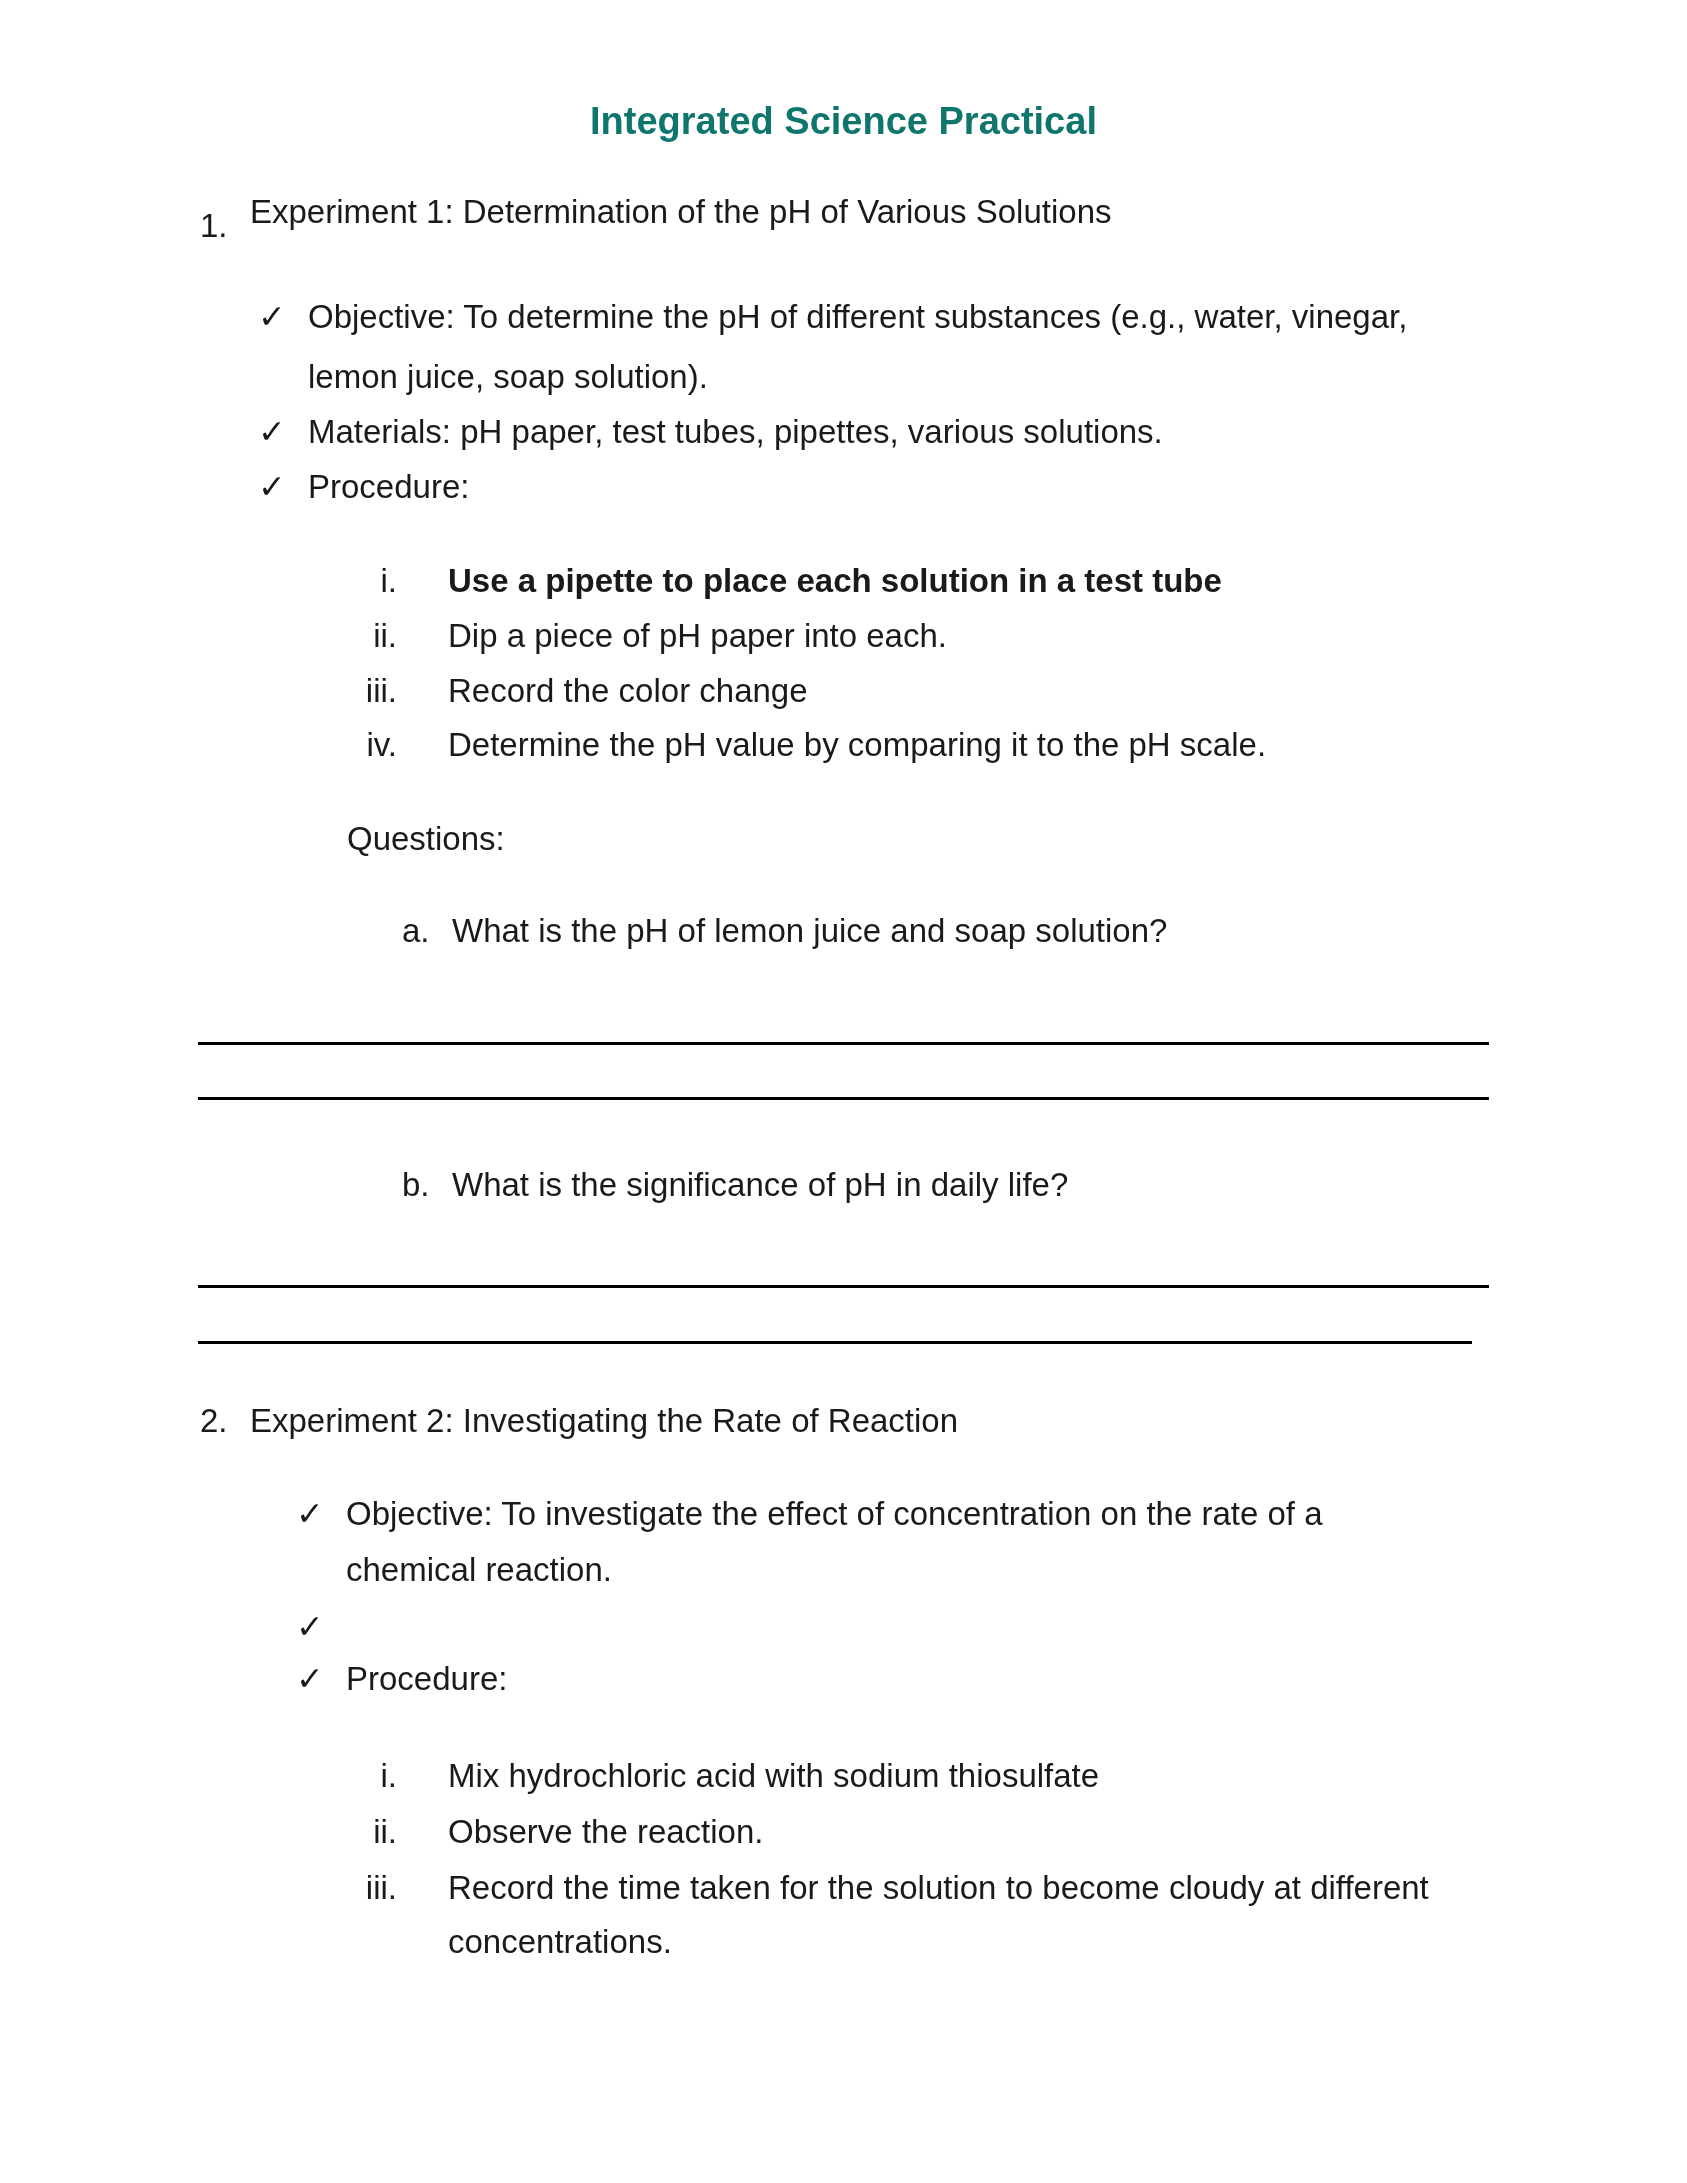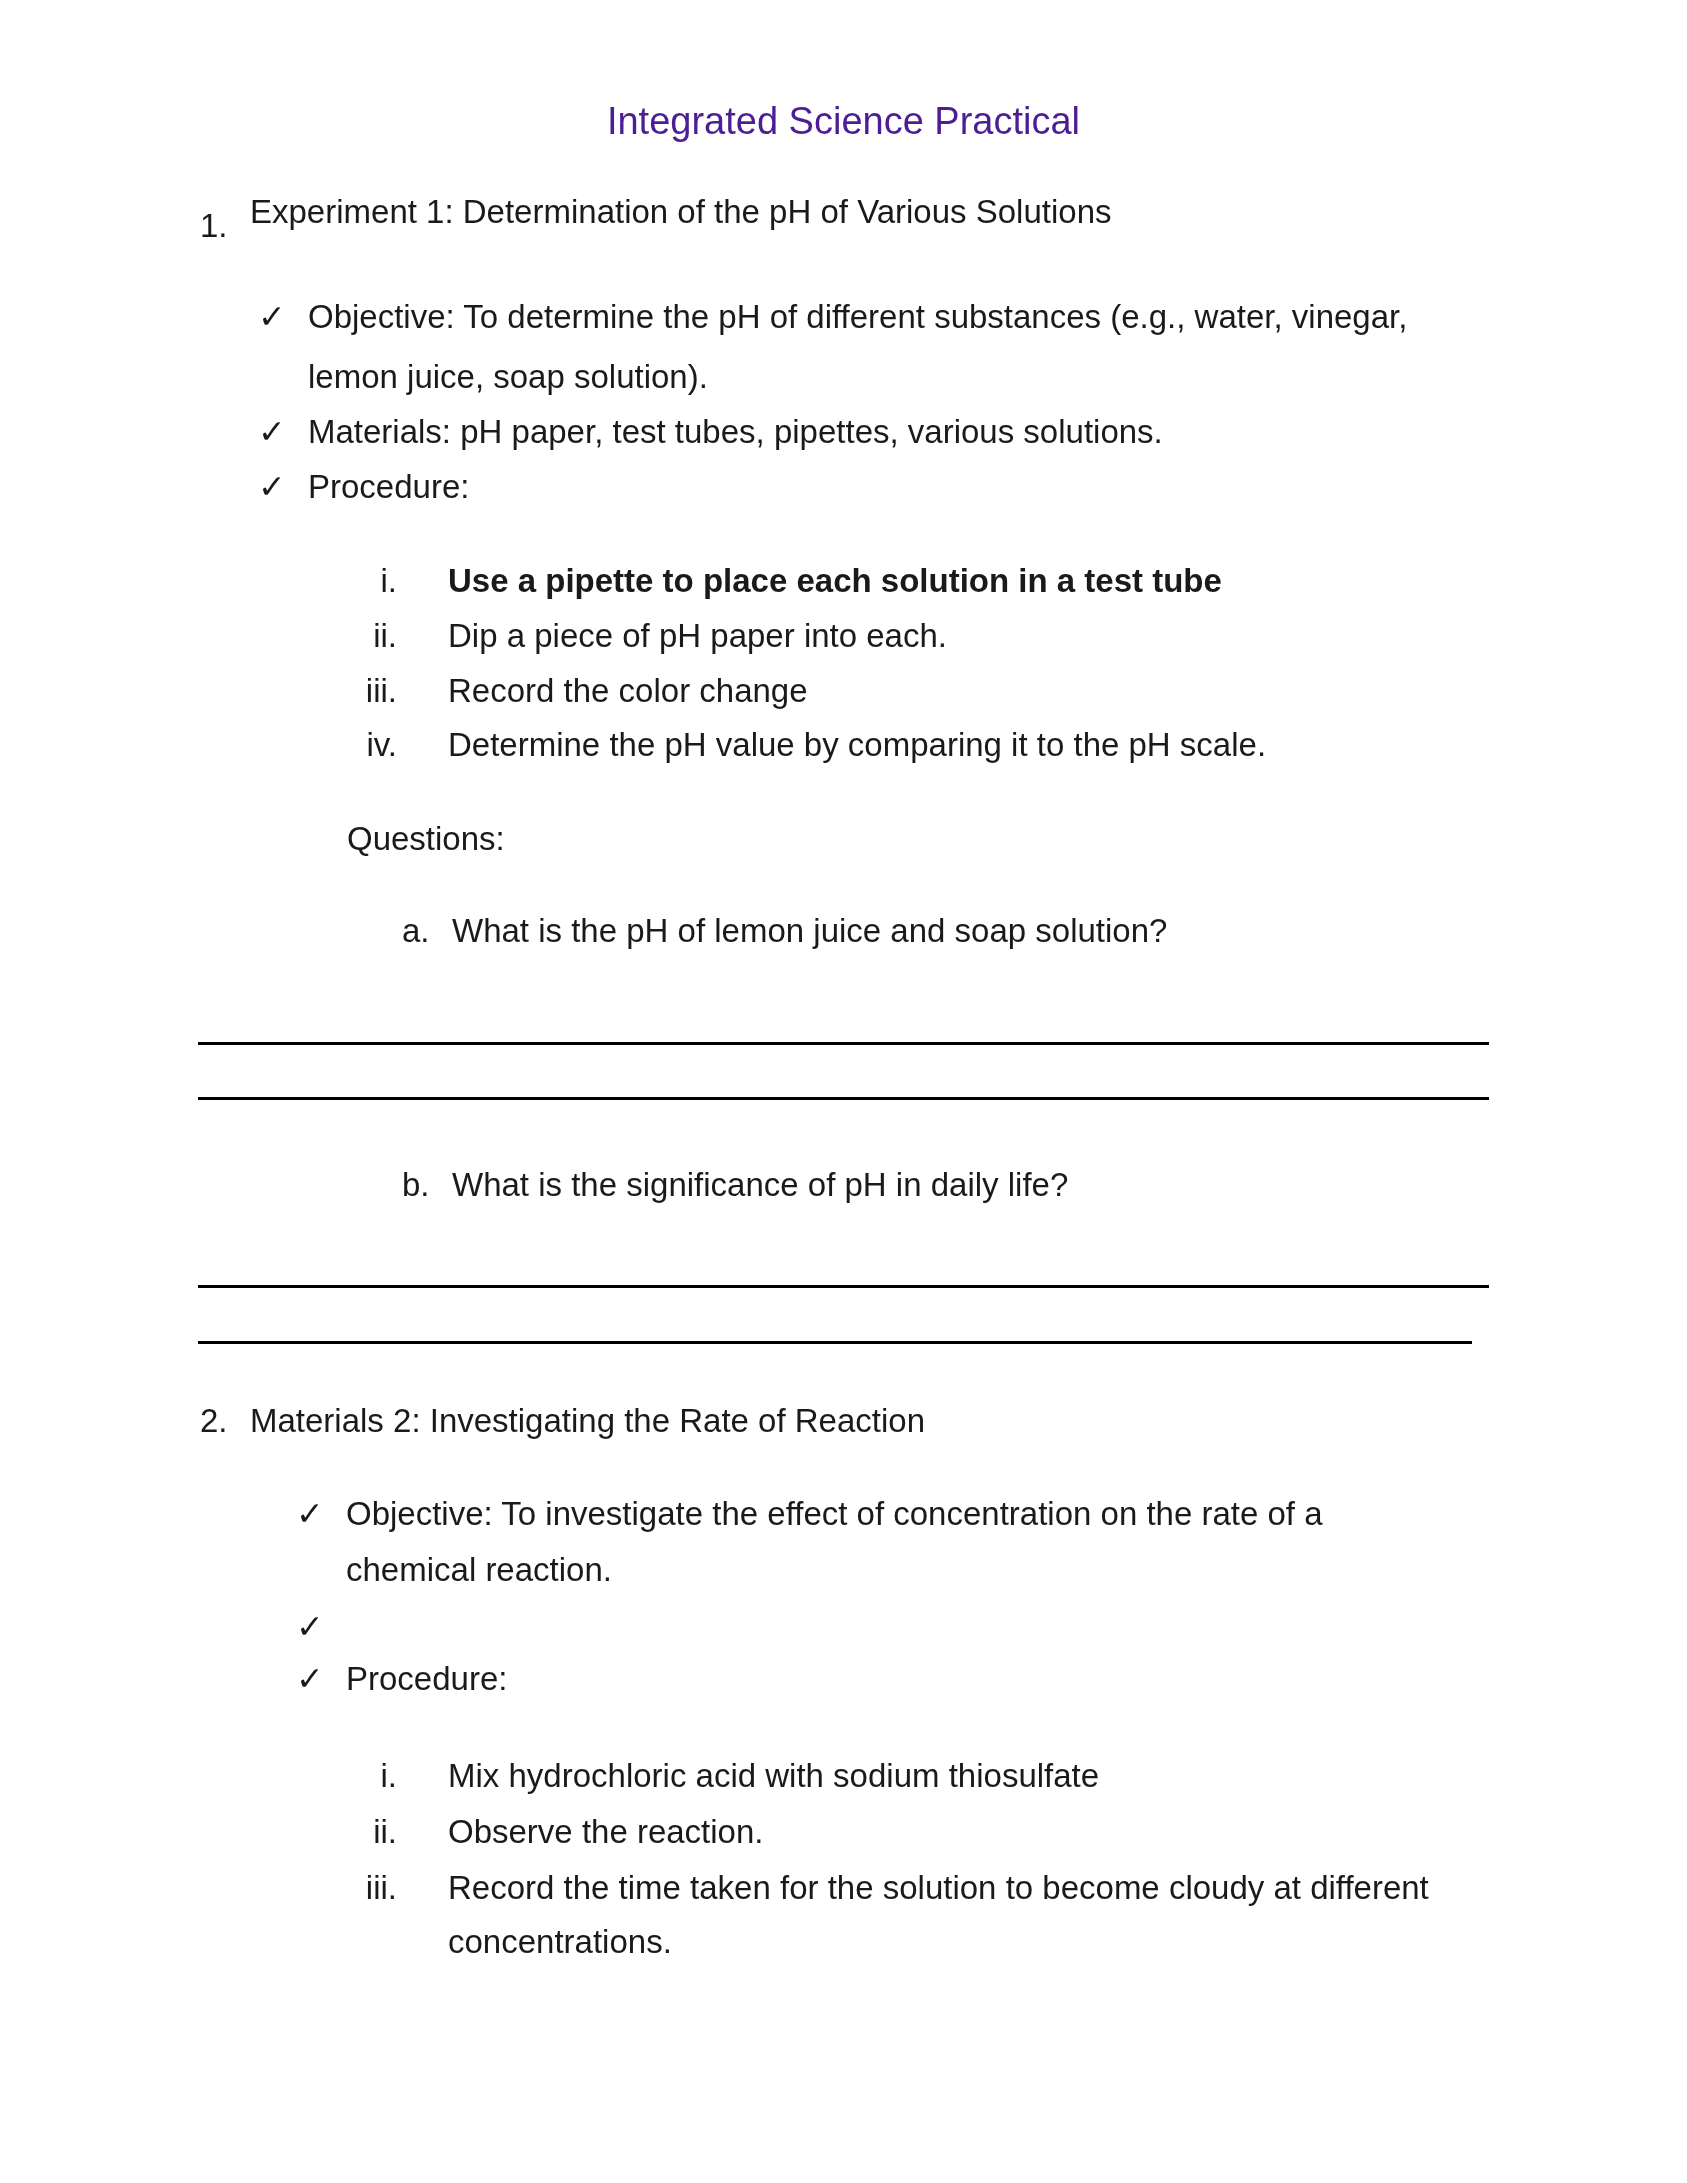--- a/index.html
+++ b/index.html
@@ -22,22 +22,23 @@
     white-space: nowrap;
     color: #1a1a1a;
   }
   .title {
     position: absolute;
     left: 0;
     width: 1687px;
     text-align: center;
     font-size: 38px;
     line-height: 1.15;
-    color: #4c1d95;
+    color: #0f766e;
     white-space: nowrap;
+    font-weight: bold;
   }
   .numeral {                 
     position: absolute;
     width: 93px;
     text-align: right;
     font-size: 33px;
     line-height: 1.15;
     white-space: nowrap;
   }
   .check {
@@ -92,21 +93,21 @@
   <div class="rule" style="left:198px; top:1042px; width:1291px;"></div>
   <div class="rule" style="left:198px; top:1097px; width:1291px;"></div>
 
   <div class="t" style="left:402px; top:1166px;">b.</div>
   <div class="t" style="left:452px; top:1166px;">What is the significance of pH in daily life?</div>
 
   <div class="rule" style="left:198px; top:1285px; width:1291px;"></div>
   <div class="rule" style="left:198px; top:1341px; width:1274px;"></div>
 
   <div class="t" style="left:200px; top:1402px;">2.</div>
-  <div class="t" style="left:250px; top:1402px;">Materials 2: Investigating the Rate of Reaction</div>
+  <div class="t" style="left:250px; top:1402px;">Experiment 2: Investigating the Rate of Reaction</div>
 
   <span class="check" style="left:296px; top:1495px;">✓</span>
   <div class="t" style="left:346px; top:1495px;">Objective: To investigate the effect of concentration on the rate of a</div>
   <div class="t" style="left:346px; top:1551px;">chemical reaction.</div>
 
   <span class="check" style="left:296px; top:1608px;">✓</span>
 
   <span class="check" style="left:296px; top:1660px;">✓</span>
   <div class="t" style="left:346px; top:1660px;">Procedure:</div>
 

